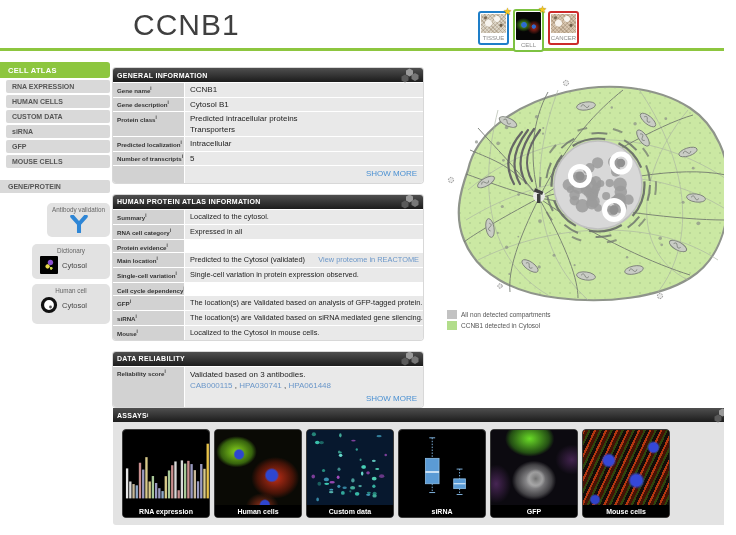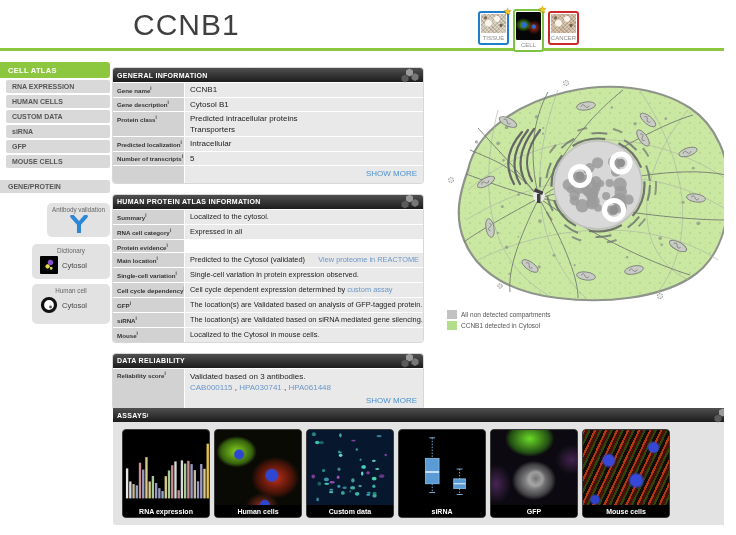--- a/index.html
+++ b/index.html
@@ -267,23 +267,20 @@
           <a class="link right-link">View proteome in REACTOME</a>
           <span>Predicted to the Cytosol (validated)</span>
         </div>
       </div>
       <div class="row">
         <div class="cell-label"><span>Single-cell variation</span><sup>i</sup></div>
         <div class="cell-value">Single-cell variation in protein expression observed.</div>
       </div>
       <div class="row">
         <div class="cell-label"><span>Cell cycle dependency</span><sup>i</sup></div>
-        <div class="cell-value">
-          <span>Cell cycle dependent expression determined by</span><a class="link inline-link">custom assay</a>
-        </div>
       </div>
       <div class="row">
         <div class="cell-label"><span>GFP</span><sup>i</sup></div>
         <div class="cell-value">The location(s) are Validated based on analysis of GFP-tagged protein.</div>
       </div>
       <div class="row">
         <div class="cell-label"><span>siRNA</span><sup>i</sup></div>
         <div class="cell-value">The location(s) are Validated based on siRNA mediated gene silencing.</div>
       </div>
       <div class="row">

